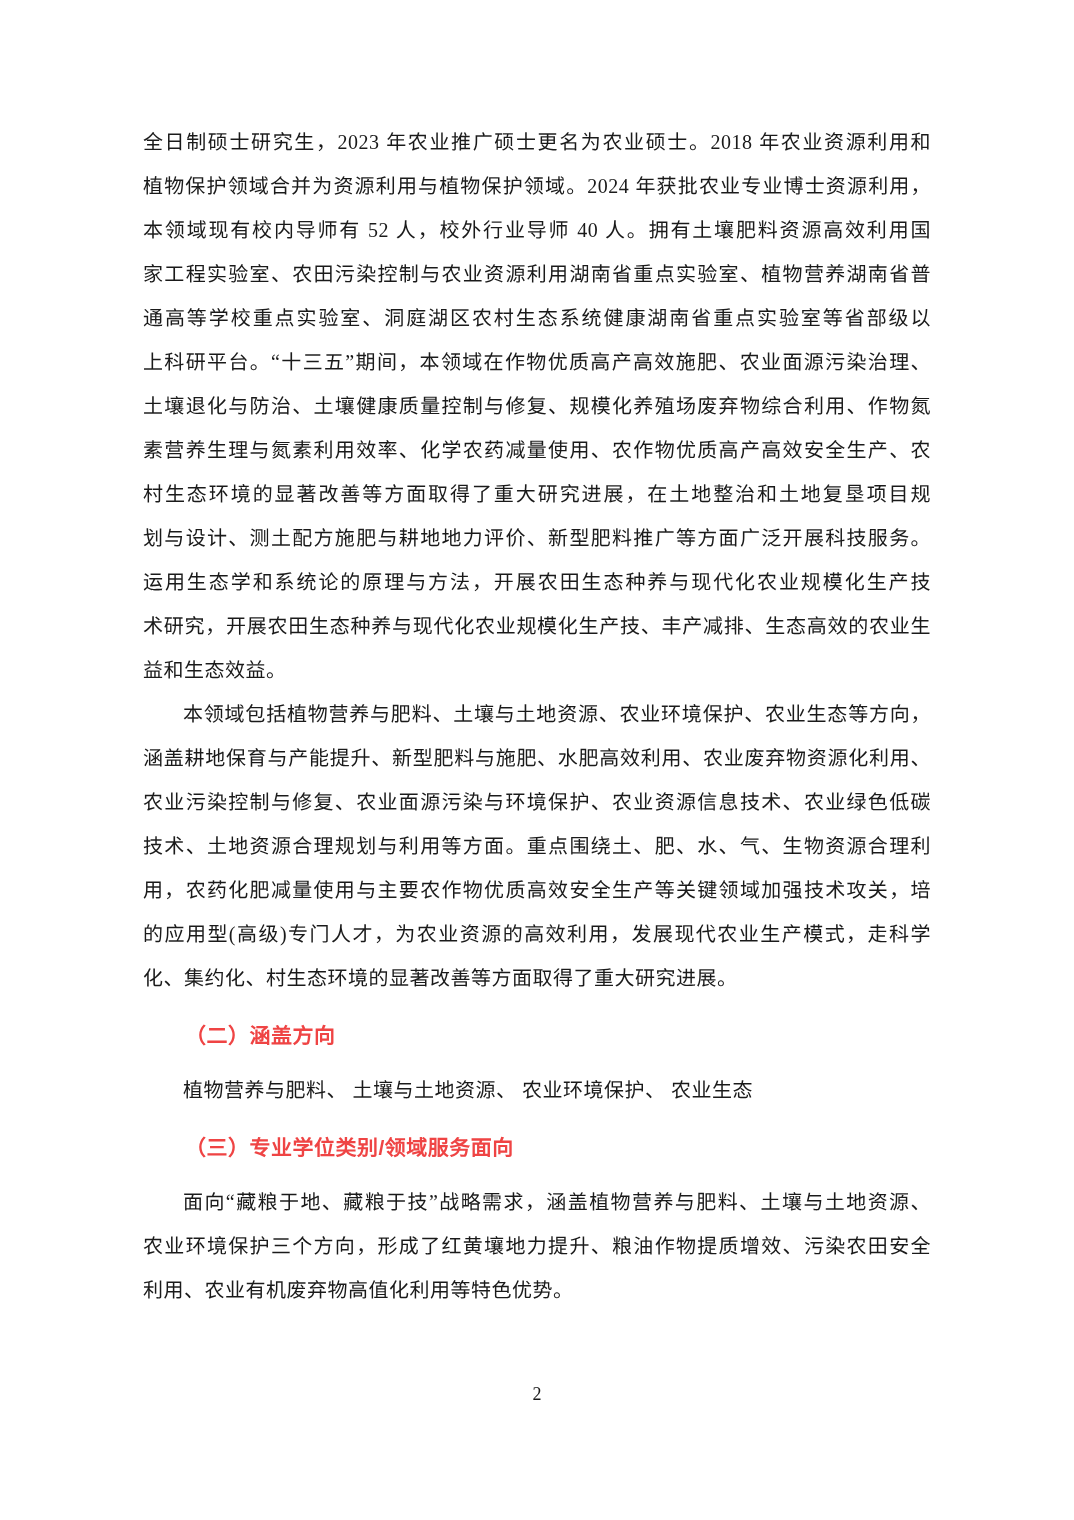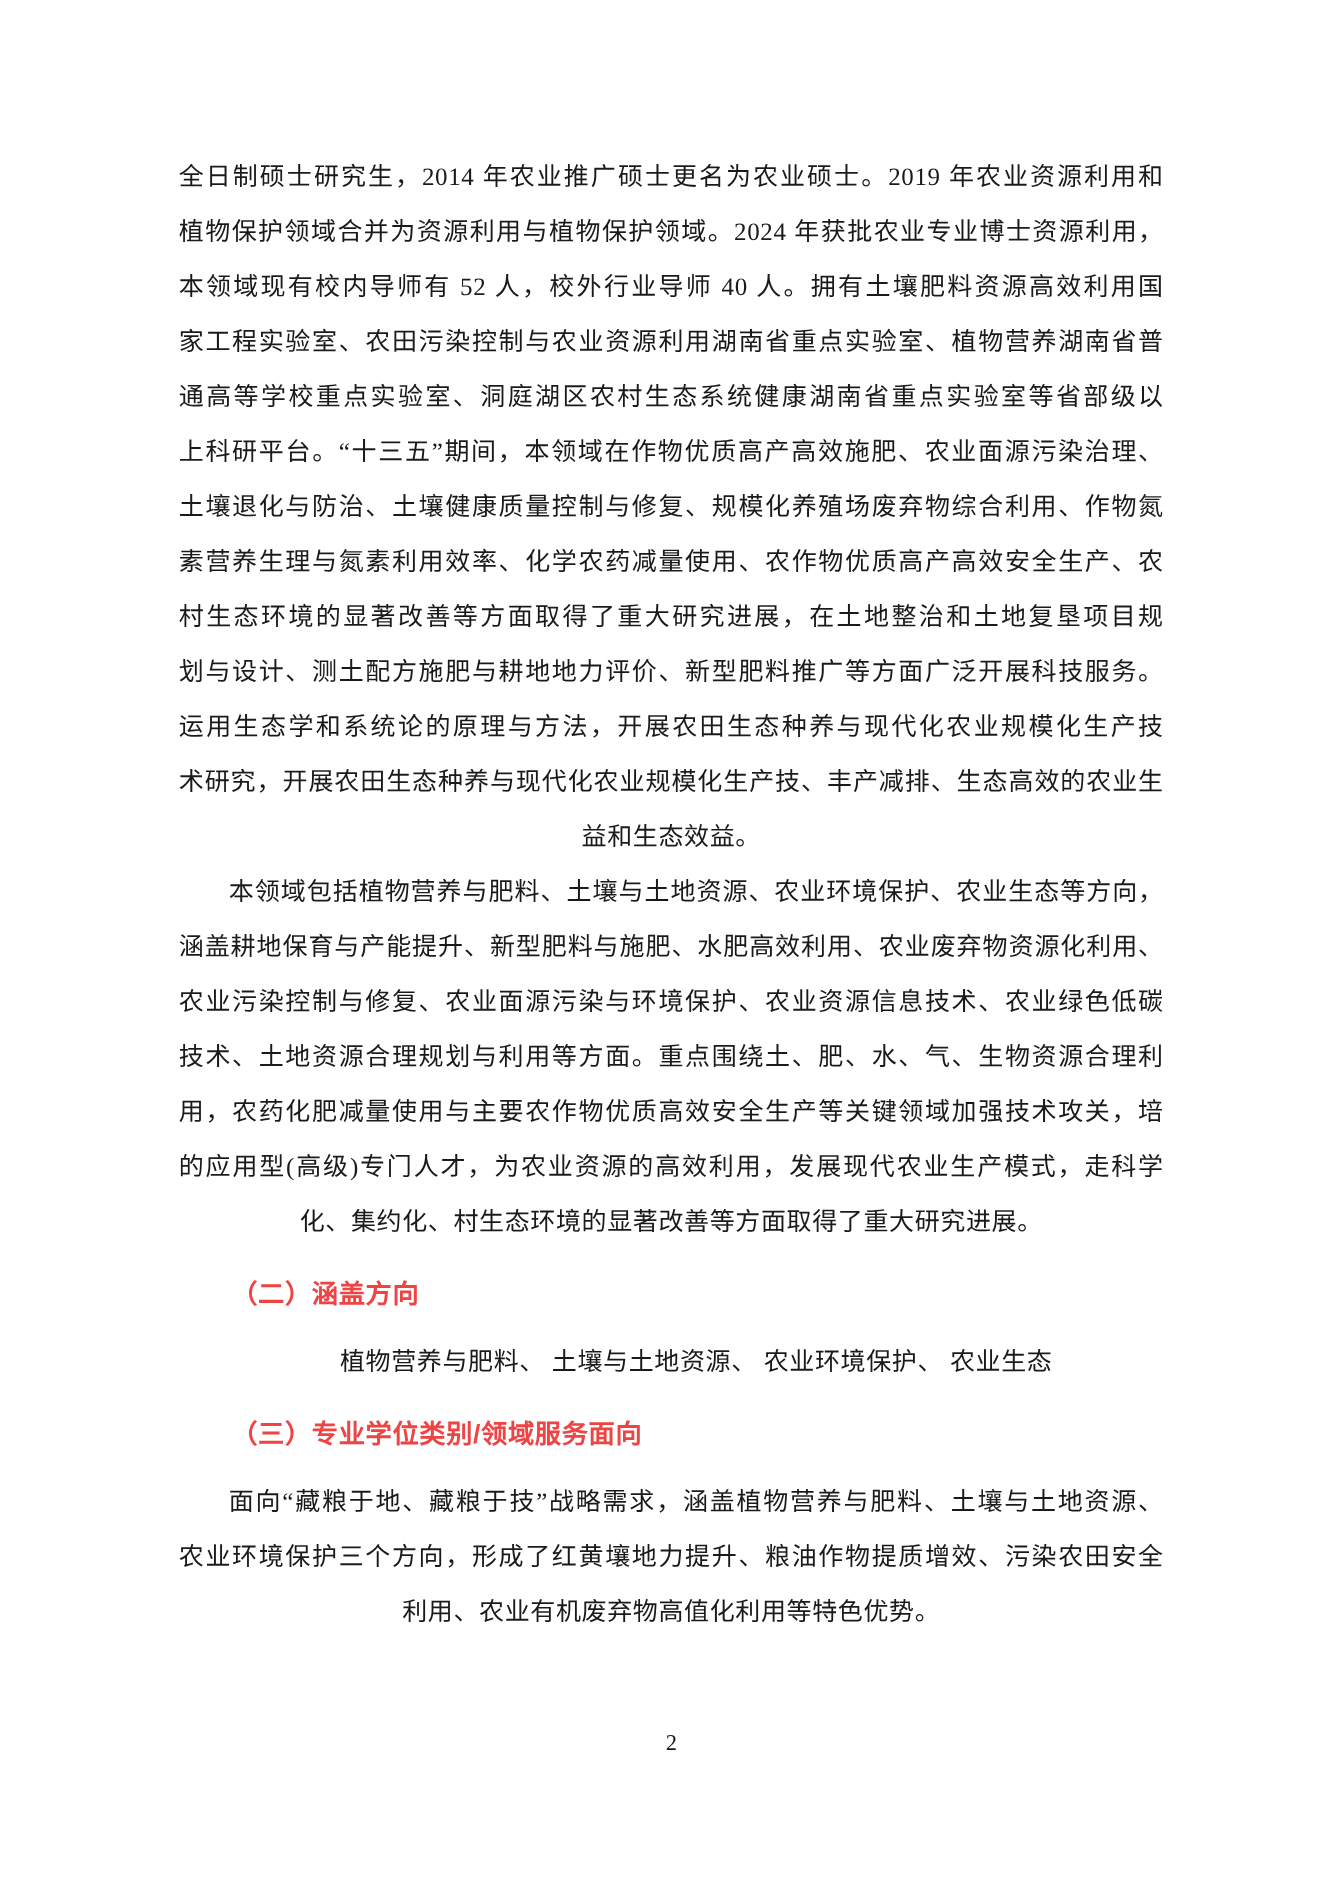--- a/index.html
+++ b/index.html
@@ -23,21 +23,20 @@
     width: 788px;
   }
   .para { margin: 0; }
   .line {
     font-size: 20px;
     line-height: 44px;
     height: 44px;
     overflow: hidden;
     white-space: normal;
     letter-spacing: 0.5px;
-    text-align: center;
   }
   
   .just {
     text-align: justify;
     text-align-last: justify;
     text-justify: inter-character;
   }
   
   .ind { text-indent: 2em; }
   .heading {
@@ -62,21 +61,21 @@
     font-family: "Liberation Serif", "DejaVu Serif", serif;
   }
 </style>
 </head>
 <body>
 
 <div class="page">
   <div class="content">
 
     <div class="para">
-      <div class="line just">全日制硕士研究生，2014 年农业推广硕士更名为农业硕士。2019 年农业资源利用和</div>
+      <div class="line just">全日制硕士研究生，2023 年农业推广硕士更名为农业硕士。2018 年农业资源利用和</div>
       <div class="line just">植物保护领域合并为资源利用与植物保护领域。2024 年获批农业专业博士资源利用，</div>
       <div class="line just">本领域现有校内导师有 52 人，校外行业导师 40 人。拥有土壤肥料资源高效利用国</div>
       <div class="line just">家工程实验室、农田污染控制与农业资源利用湖南省重点实验室、植物营养湖南省普</div>
       <div class="line just">通高等学校重点实验室、洞庭湖区农村生态系统健康湖南省重点实验室等省部级以</div>
       <div class="line just">上科研平台。“十三五”期间，本领域在作物优质高产高效施肥、农业面源污染治理、</div>
       <div class="line just">土壤退化与防治、土壤健康质量控制与修复、规模化养殖场废弃物综合利用、作物氮</div>
       <div class="line just">素营养生理与氮素利用效率、化学农药减量使用、农作物优质高产高效安全生产、农</div>
       <div class="line just">村生态环境的显著改善等方面取得了重大研究进展，在土地整治和土地复垦项目规</div>
       <div class="line just">划与设计、测土配方施肥与耕地地力评价、新型肥料推广等方面广泛开展科技服务。</div>
       <div class="line just">运用生态学和系统论的原理与方法，开展农田生态种养与现代化农业规模化生产技</div>

